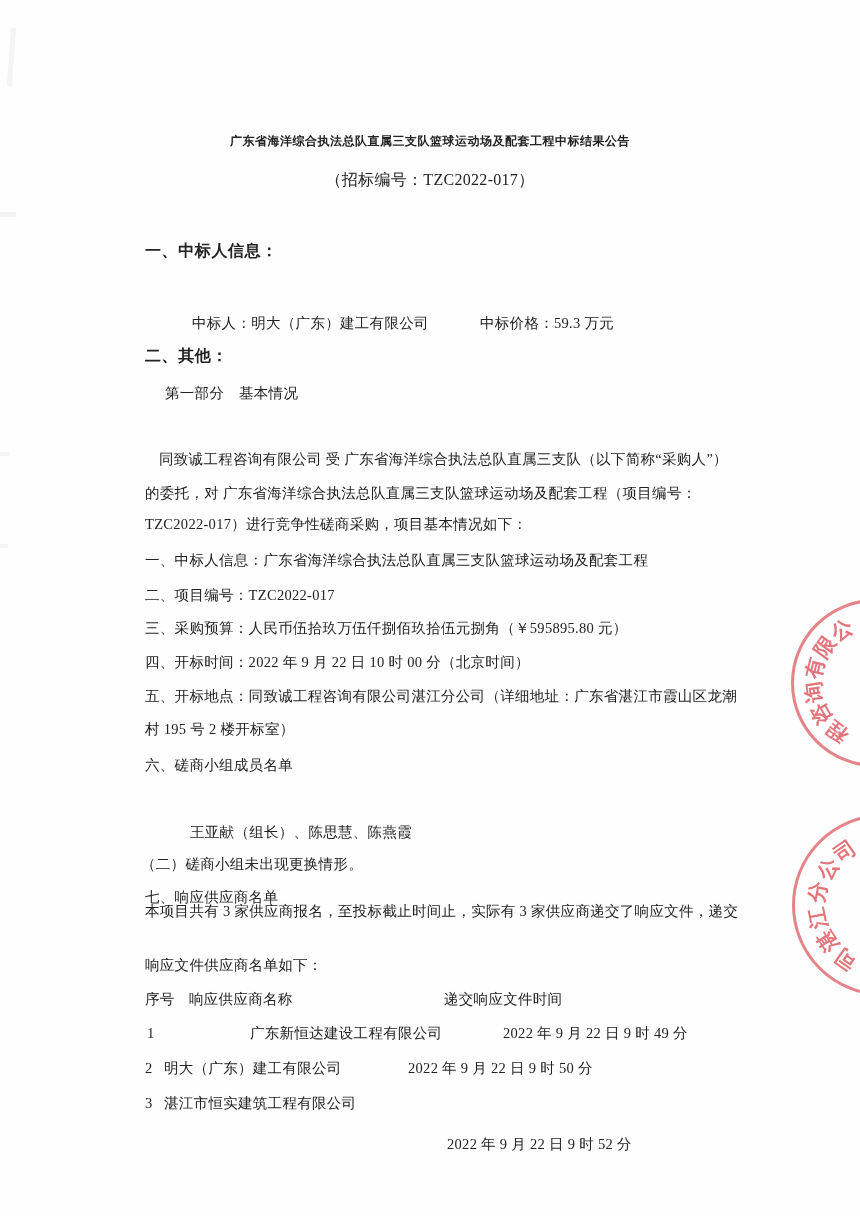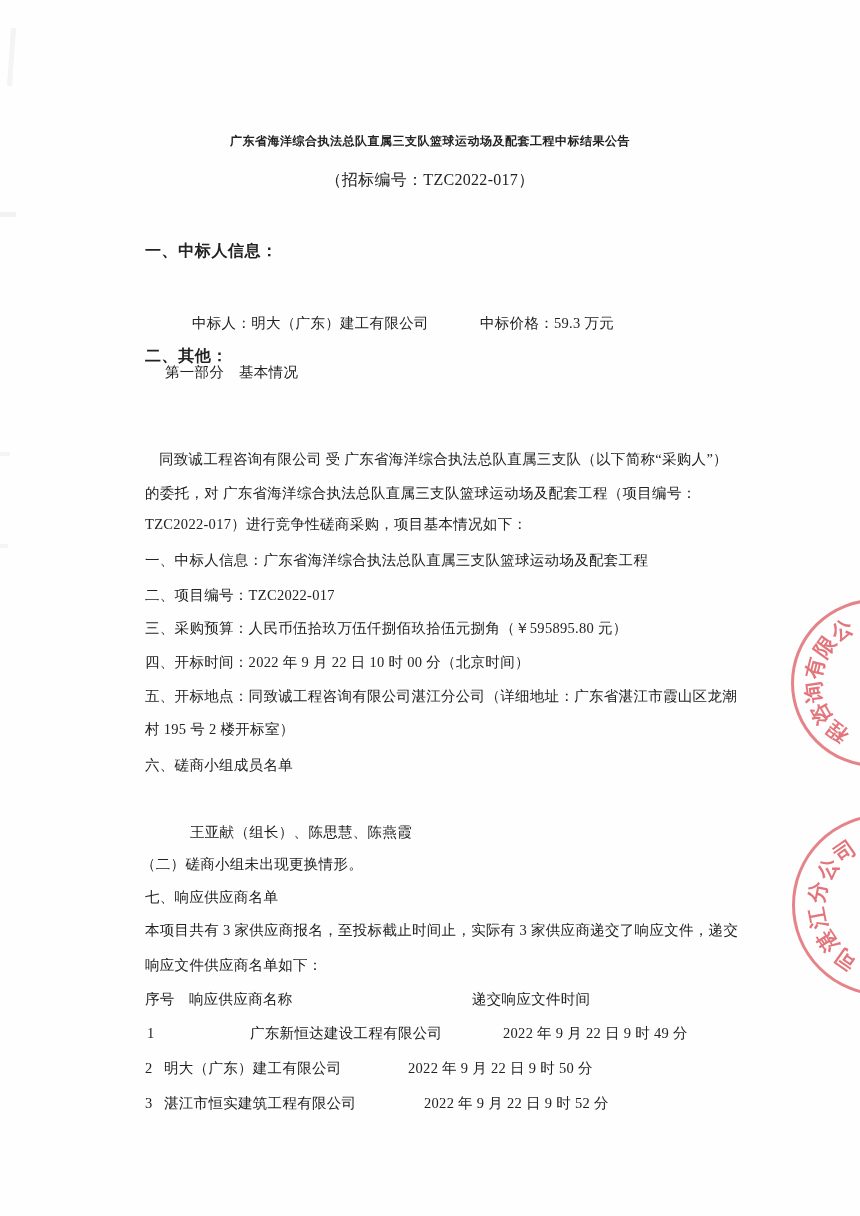--- a/index.html
+++ b/index.html
@@ -65,59 +65,59 @@
   <div class="ln title" style="top:131px;">广东省海洋综合执法总队直属三支队篮球运动场及配套工程中标结果公告</div>
   <div class="ln subtitle" style="top:170px;">（招标编号：TZC2022-017）</div>
 
   <div class="ln h-bold" style="left:145px; top:241px;text-align:center;">一、中标人信息：</div>
   <div class="ln" style="left:0; top:313px; width:100%;">
     <span class="part-span" style="left:192px;">中标人：明大（广东）建工有限公司</span>
     <span class="part-span" style="left:480px;">中标价格：59.3 万元</span>
   </div>
 
   <div class="ln h-bold" style="left:145px; top:346px;">二、其他：</div>
-  <div class="ln" style="left:165px; top:362px;">第一部分　基本情况</div>
+  <div class="ln" style="left:165px; top:383px;">第一部分　基本情况</div>
 
   <div class="ln" style="left:159px; top:449px;">同致诚工程咨询有限公司 受 广东省海洋综合执法总队直属三支队（以下简称“采购人”）</div>
   <div class="ln" style="left:145px; top:483px;">的委托，对 广东省海洋综合执法总队直属三支队篮球运动场及配套工程（项目编号：</div>
   <div class="ln" style="left:145px; top:514px;">TZC2022-017）进行竞争性磋商采购，项目基本情况如下：</div>
 
   <div class="ln" style="left:145px; top:550px;">一、中标人信息：广东省海洋综合执法总队直属三支队篮球运动场及配套工程</div>
   <div class="ln" style="left:145px; top:585px;">二、项目编号：TZC2022-017</div>
   <div class="ln" style="left:145px; top:618px;">三、采购预算：人民币伍拾玖万伍仟捌佰玖拾伍元捌角（￥595895.80 元）</div>
   <div class="ln" style="left:145px; top:652px;">四、开标时间：2022 年 9 月 22 日 10 时 00 分（北京时间）</div>
   <div class="ln" style="left:145px; top:686px;">五、开标地点：同致诚工程咨询有限公司湛江分公司（详细地址：广东省湛江市霞山区龙潮</div>
   <div class="ln" style="left:145px; top:719px;">村 195 号 2 楼开标室）</div>
   <div class="ln" style="left:145px; top:755px;">六、磋商小组成员名单</div>
   <div class="ln" style="left:190px; top:822px;">王亚献（组长）、陈思慧、陈燕霞</div>
   <div class="ln" style="left:141px; top:854px;">（二）磋商小组未出现更换情形。</div>
   <div class="ln" style="left:145px; top:887px;text-align:center;">七、响应供应商名单</div>
-  <div class="ln" style="left:145px; top:920px;text-align:center;">本项目共有 3 家供应商报名，至投标截止时间止，实际有 3 家供应商递交了响应文件，递交</div>
+  <div class="ln" style="left:145px; top:901px;text-align:center;">本项目共有 3 家供应商报名，至投标截止时间止，实际有 3 家供应商递交了响应文件，递交</div>
   <div class="ln" style="left:145px; top:955px;">响应文件供应商名单如下：</div>
 
   <div class="ln" style="left:0; top:989px; width:100%;">
     <span class="part-span" style="left:145px;">序号</span>
     <span class="part-span" style="left:189px;">响应供应商名称</span>
-    <span class="part-span" style="left:472px;">递交响应文件时间</span>
+    <span class="part-span" style="left:444px;">递交响应文件时间</span>
   </div>
 
   <div class="ln" style="left:0; top:1023px; width:100%;">
     <span class="part-span" style="left:147px;">1</span>
     <span class="part-span" style="left:250px;">广东新恒达建设工程有限公司</span>
     <span class="part-span" style="left:503px;">2022 年 9 月 22 日 9 时 49 分</span>
   </div>
   <div class="ln" style="left:0; top:1058px; width:100%;">
     <span class="part-span" style="left:145px;">2</span>
     <span class="part-span" style="left:164px;">明大（广东）建工有限公司</span>
     <span class="part-span" style="left:408px;">2022 年 9 月 22 日 9 时 50 分</span>
   </div>
   <div class="ln" style="left:0; top:1093px; width:100%;">
     <span class="part-span" style="left:145px;">3</span>
     <span class="part-span" style="left:164px;">湛江市恒实建筑工程有限公司</span>
-    <span class="part-span" style="left:424px;">2022 年 9 月 22 日 9 时 52 分</span>
+    <span class="part-span" style="left:447px;margin-top:41px;">2022 年 9 月 22 日 9 时 52 分</span>
   </div>
 
   <div class="stamp" style="color: rgb(220, 83, 91);">
     <div class="stamp-circle" style="left:791px; top:599px; width:168px; height:168px;"></div>
     <span class="stamp-char" style="left: 826px; top: 721px; transform: rotate(218deg); color: rgb(220, 83, 91);">程</span>
     <span class="stamp-char" style="left: 810px; top: 703px; transform: rotate(240deg); color: rgb(220, 83, 91);">咨</span>
     <span class="stamp-char" style="left: 803px; top: 681px; transform: rotate(262deg); color: rgb(220, 83, 91);">询</span>
     <span class="stamp-char" style="left: 804px; top: 657px; transform: rotate(284deg); color: rgb(220, 83, 91);">有</span>
     <span class="stamp-char" style="left: 814px; top: 636px; transform: rotate(306deg); color: rgb(220, 83, 91);">限</span>
     <span class="stamp-char" style="left: 831px; top: 619px; transform: rotate(328deg); color: rgb(220, 83, 91);">公</span>

